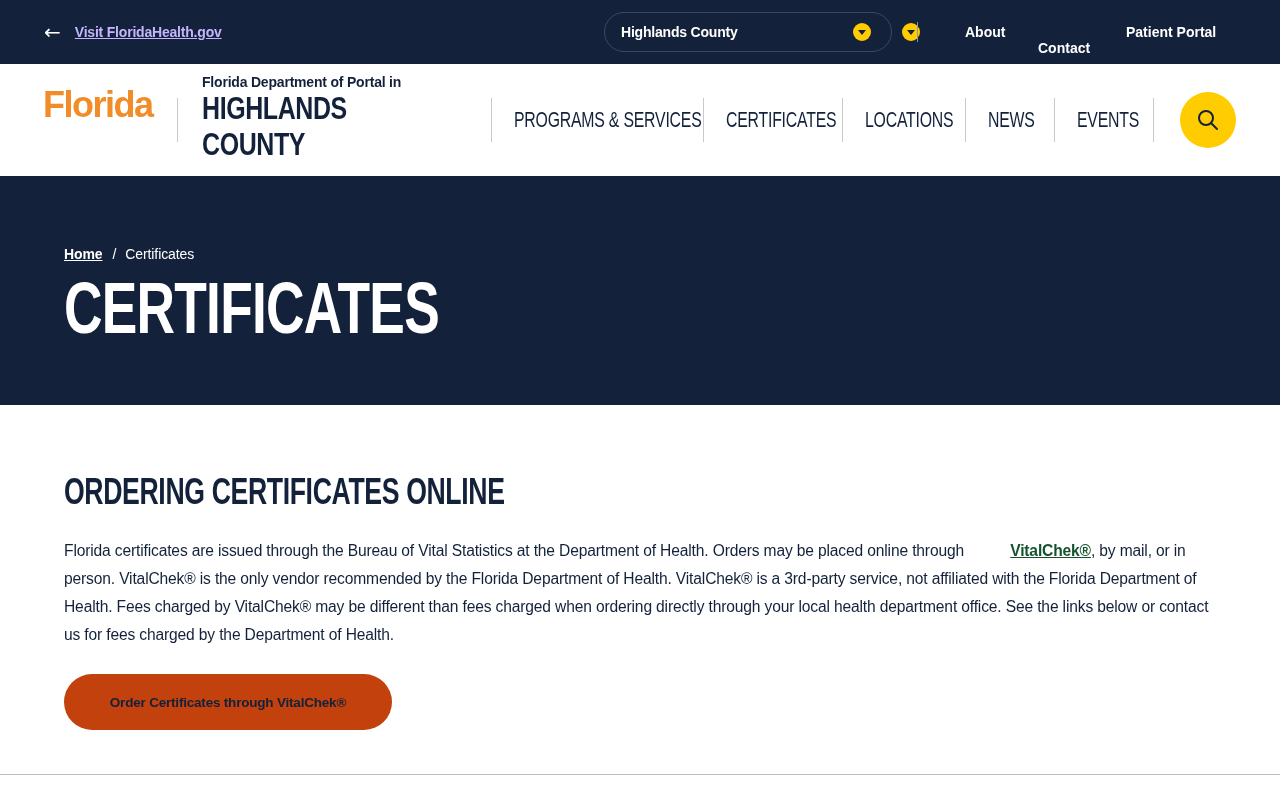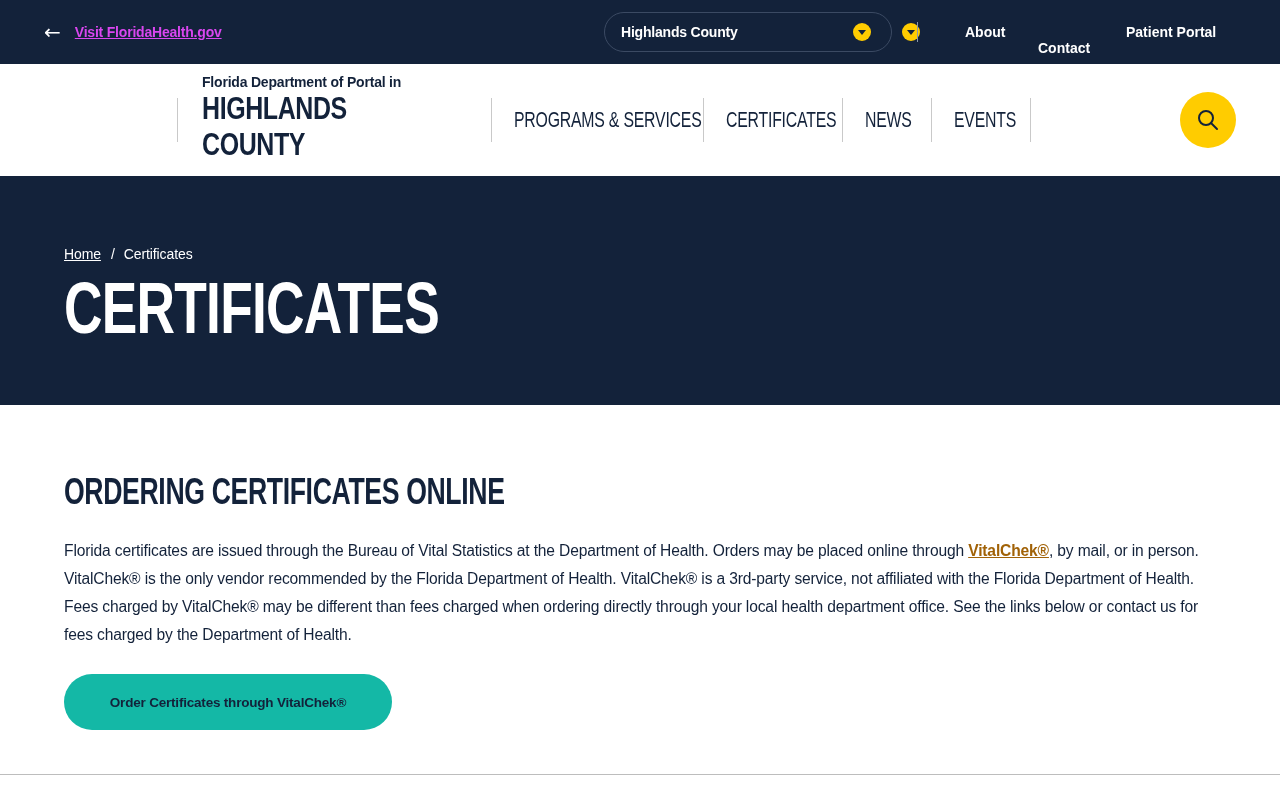--- a/index.html
+++ b/index.html
@@ -3,21 +3,21 @@
   <meta charset="utf-8">
   <style>
     * { box-sizing: border-box; margin: 0; padding: 0; }
     html, body { width: 1280px; height: 800px; overflow: hidden; background: #ffffff; }
     body { font-family: "Liberation Sans", sans-serif; color: #13223a; position: relative; }
 
     
     .topbar { position: absolute; left: 0; top: 0; width: 1280px; height: 64px; background: #13223a; color: #fff; }
     .visit { position: absolute; left: 44px; top: 22px; display: flex; align-items: center; gap: 14px; }
     .visit .arrow { font-size: 20px; line-height: 20px; color: #fff; font-family: "DejaVu Sans", sans-serif; }
-    .visit a { color: #d946ef; font-weight: 700; font-size: 14px; text-decoration: underline; letter-spacing: -0.2px; text-align: right; }
+    .visit a { color: #c4b5fd; font-weight: 700; font-size: 14px; text-decoration: underline; letter-spacing: -0.2px; text-align: right; }
 
     .county-select { position: absolute; left: 604px; top: 12px; width: 288px; height: 40px; border: 1px solid #3b4a63; border-radius: 20px; display: flex; align-items: center; padding-left: 16px; }
     .county-select .label { font-weight: 700; font-size: 14px; color: #fff; letter-spacing: -0.2px; }
     .dd-circle { width: 18px; height: 18px; border-radius: 50%; background: #ffcc00; display: flex; align-items: center; justify-content: center; }
     .dd-circle::after { content: ""; width: 0; height: 0; border-left: 4px solid transparent; border-right: 4px solid transparent; border-top: 5px solid #13223a; margin-top: 1px; }
     .county-select .dd-circle { position: absolute; right: 20px; top: 10px; }
     .dd-extra { position: absolute; left: 902px; top: 23px; }
     .dd-extra-line { position: absolute; left: 917px; top: 22px; width: 1px; height: 20px; background: #8a97ab; }
     .ul-about { position: absolute; left: 965px; top: 24px; }
     .ul-contact { position: absolute; left: 1038px; top: 40px; }
@@ -42,29 +42,29 @@
     .nav-item.n3 { width: 123px; }
     .nav-item.n4 { width: 89px; }
     .nav-item.n5 { width: 100px; }
     .nav-item span { transform-origin: left center; }
 
     .search-btn { position: absolute; left: 1180px; top: 28px; width: 56px; height: 56px; border-radius: 50%; background: #ffcc00; display: flex; align-items: center; justify-content: center; }
 
     
     .hero { position: absolute; left: 0; top: 176px; width: 1280px; height: 229px; background: #13223a; }
     .breadcrumb { position: absolute; left: 64px; top: 70px; display: flex; align-items: center; font-size: 14px; color: #fff; letter-spacing: -0.1px; }
-    .breadcrumb a { color: #fff; font-weight: 400; text-decoration: underline; }
+    .breadcrumb a { color: #fff; font-weight: 700; text-decoration: underline; }
     .breadcrumb .sep { margin: 0 9px 0 10px; }
     .hero-title { position: absolute; left: 64px; top: 92px; color: #fff; font-weight: 700; font-size: 72px; line-height: 80px; letter-spacing: -1px; transform: scaleX(0.74); transform-origin: left; white-space: nowrap; }
 
     
     .section-title { position: absolute; left: 64px; top: 472px; font-weight: 700; font-size: 36px; line-height: 40px; color: #13223a; transform: scaleX(0.74); transform-origin: left; white-space: nowrap; letter-spacing: -0.5px; }
     .body-text { position: absolute; left: 64px; top: 537px; width: 1160px; font-size: 15.6px; line-height: 28px; color: #13223a; letter-spacing: -0.15px; }
-    .body-text a { color: #a16207; font-weight: 700; text-decoration: underline; }
-    .order-btn { position: absolute; left: 64px; top: 674px; width: 328px; height: 56px; border-radius: 28px; background: #14b8a6; display: flex; align-items: center; justify-content: center; font-weight: 700; font-size: 13.5px; color: #13223a; letter-spacing: -0.2px; border: none; }
+    .body-text a { color: #14532d; font-weight: 700; text-decoration: underline; margin-left: 42px; }
+    .order-btn { position: absolute; left: 64px; top: 674px; width: 328px; height: 56px; border-radius: 28px; background: #c2410c; display: flex; align-items: center; justify-content: center; font-weight: 700; font-size: 13.5px; color: #13223a; letter-spacing: -0.2px; border: none; }
     .bottom-rule { position: absolute; left: 0; top: 774px; width: 1280px; height: 1px; background: #bdbdbd; }
   </style>
 </head>
 <body>
 
 <div class="topbar">
   <div class="visit">
     <span class="arrow">←</span>
     <a href="#">Visit FloridaHealth.gov</a>
   </div>
@@ -76,33 +76,37 @@
   <span class="dd-circle dd-extra"></span>
   <span class="dd-extra-line"></span>
 
   <a href="#" class="ul-about" style="color:#fff;font-weight:700;font-size:14px;text-decoration:none;">About</a>
   <a href="#" class="ul-contact" style="color:#fff;font-weight:700;font-size:14px;text-decoration:none;">Contact</a>
   <a href="#" class="ul-portal" style="color:#fff;font-weight:700;font-size:14px;text-decoration:none;">Patient Portal</a>
 </div>
 
 <div class="header">
   <a href="#" class="logo" style="text-decoration:none;">
+    <span class="l1">Florida</span>
   </a>
   <div class="logo-divider"></div>
   <div class="dept">
     <span class="pre">Florida Department of Portal in</span>
     <span class="county">HIGHLANDS COUNTY</span>
   </div>
 
   <nav class="mainnav">
     <div class="nav-item n1">
         <span>PROGRAMS &amp; SERVICES</span>
       </div>
     <div class="nav-item n2">
         <span>CERTIFICATES</span>
+      </div>
+    <div class="nav-item n3">
+        <span>LOCATIONS</span>
       </div>
     <div class="nav-item n4">
         <span>NEWS</span>
       </div>
     <div class="nav-item n5">
         <span>EVENTS</span>
       </div>
   </nav>
 
   <button class="search-btn" style="border:none;">

